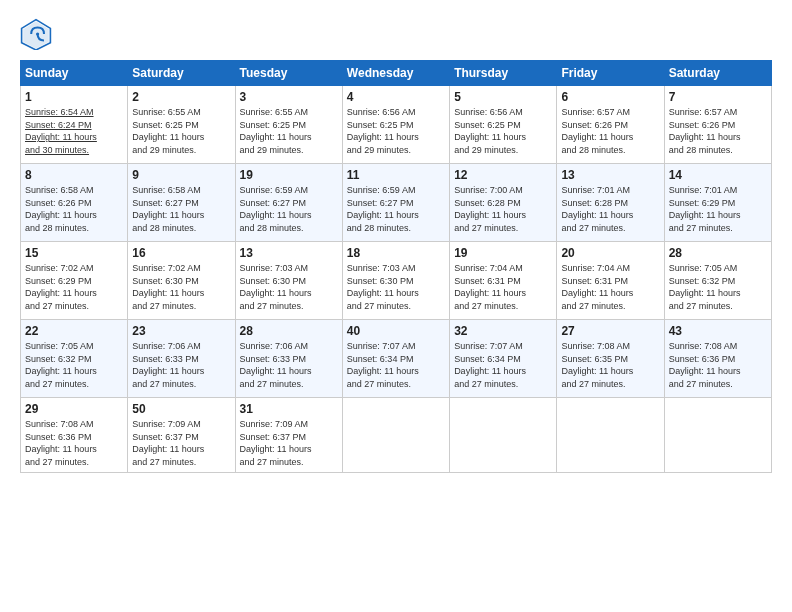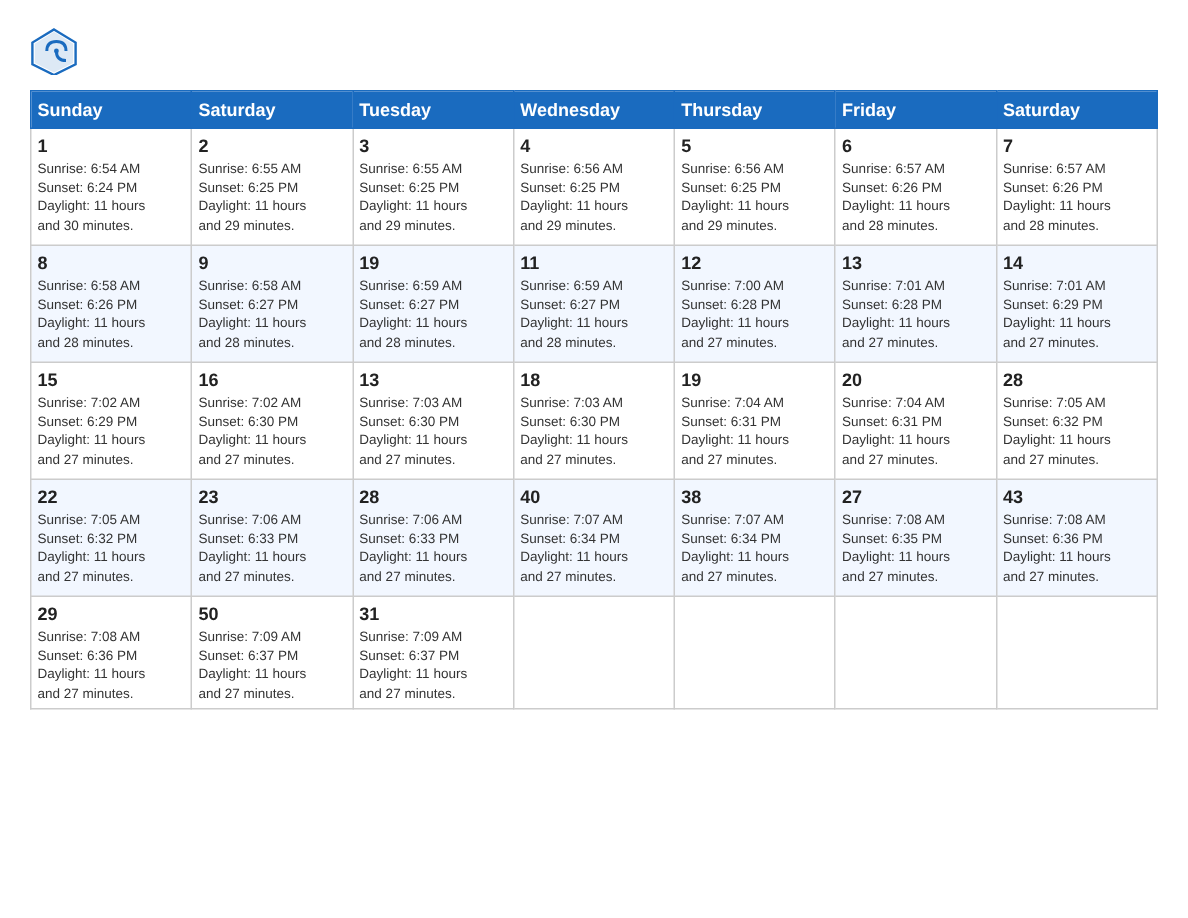--- a/index.html
+++ b/index.html
@@ -139,21 +139,21 @@
           <th>Wednesday</th>
           <th>Thursday</th>
           <th>Friday</th>
           <th>Saturday</th>
         </tr>
     </thead>
     <tbody id="calendar-body">
     <tr>
           <td>
             <span class="day-num">1</span>
-            <div class="day-info" style="white-space: pre-line;">Sunrise: 6:54 AM
+            <div class="day-info" style="white-space: pre-line; text-decoration: underline;">Sunrise: 6:54 AM
 Sunset: 6:24 PM
 Daylight: 11 hours
 and 30 minutes.</div>
           </td>
           <td>
             <span class="day-num">2</span>
             <div class="day-info" style="white-space: pre-line;">Sunrise: 6:55 AM
 Sunset: 6:25 PM
 Daylight: 11 hours
 and 29 minutes.</div>
@@ -319,21 +319,21 @@
 and 27 minutes.</div>
           </td>
           <td>
             <span class="day-num">40</span>
             <div class="day-info" style="white-space: pre-line;">Sunrise: 7:07 AM
 Sunset: 6:34 PM
 Daylight: 11 hours
 and 27 minutes.</div>
           </td>
           <td>
-            <span class="day-num">38</span>
+            <span class="day-num">32</span>
             <div class="day-info" style="white-space: pre-line;">Sunrise: 7:07 AM
 Sunset: 6:34 PM
 Daylight: 11 hours
 and 27 minutes.</div>
           </td>
           <td>
             <span class="day-num">27</span>
             <div class="day-info" style="white-space: pre-line;">Sunrise: 7:08 AM
 Sunset: 6:35 PM
 Daylight: 11 hours

